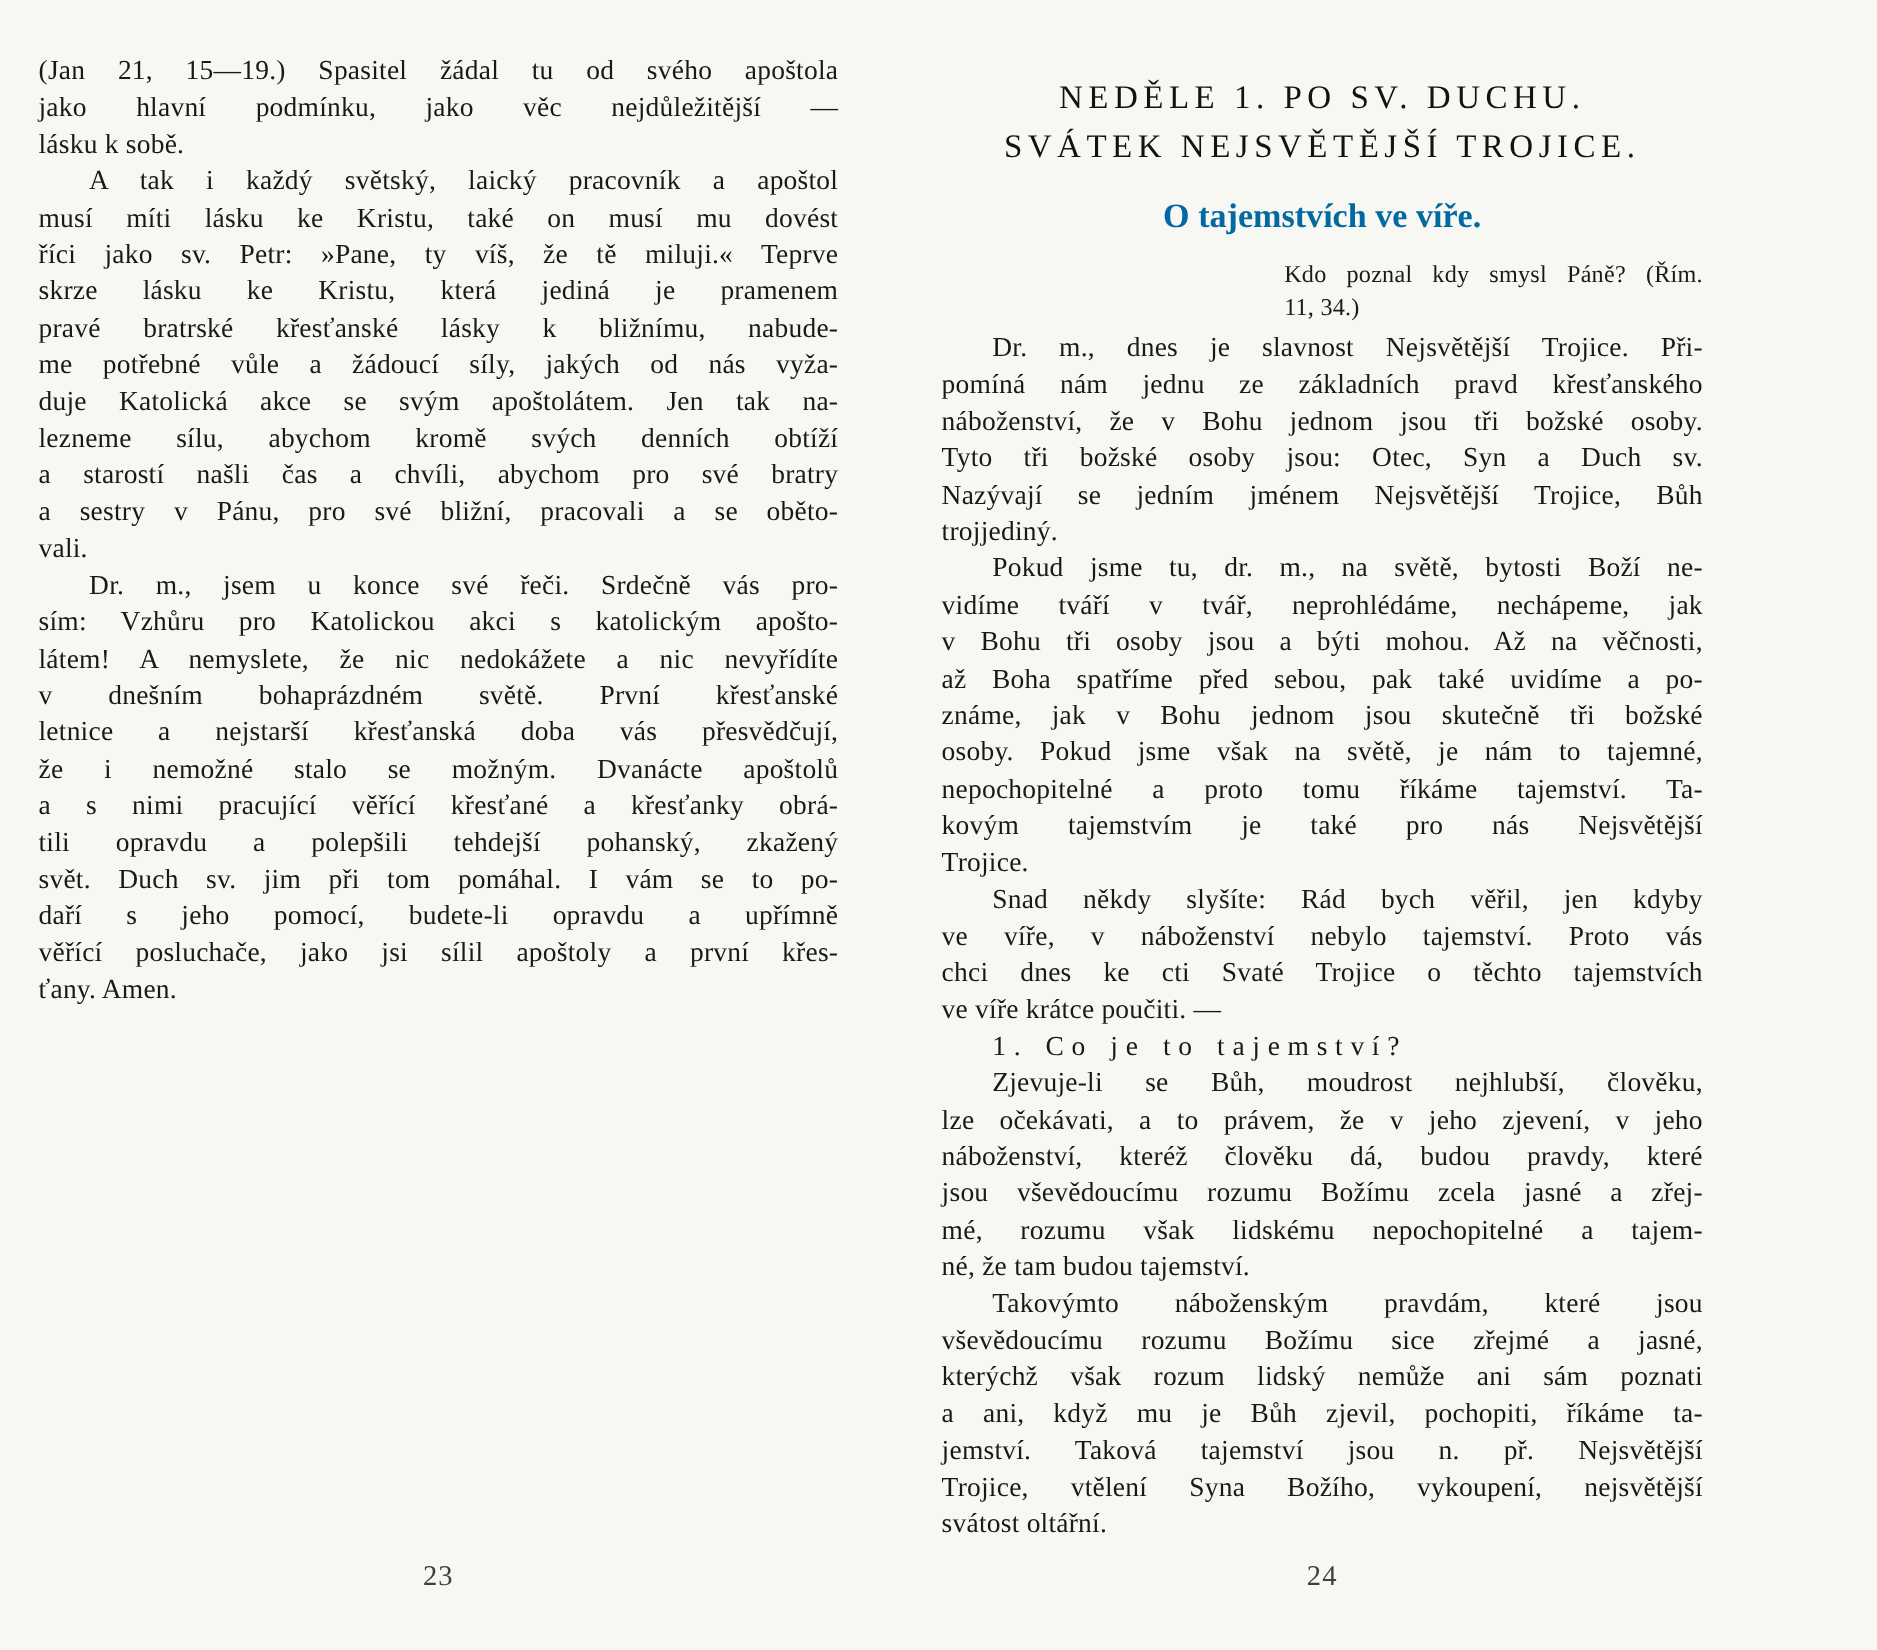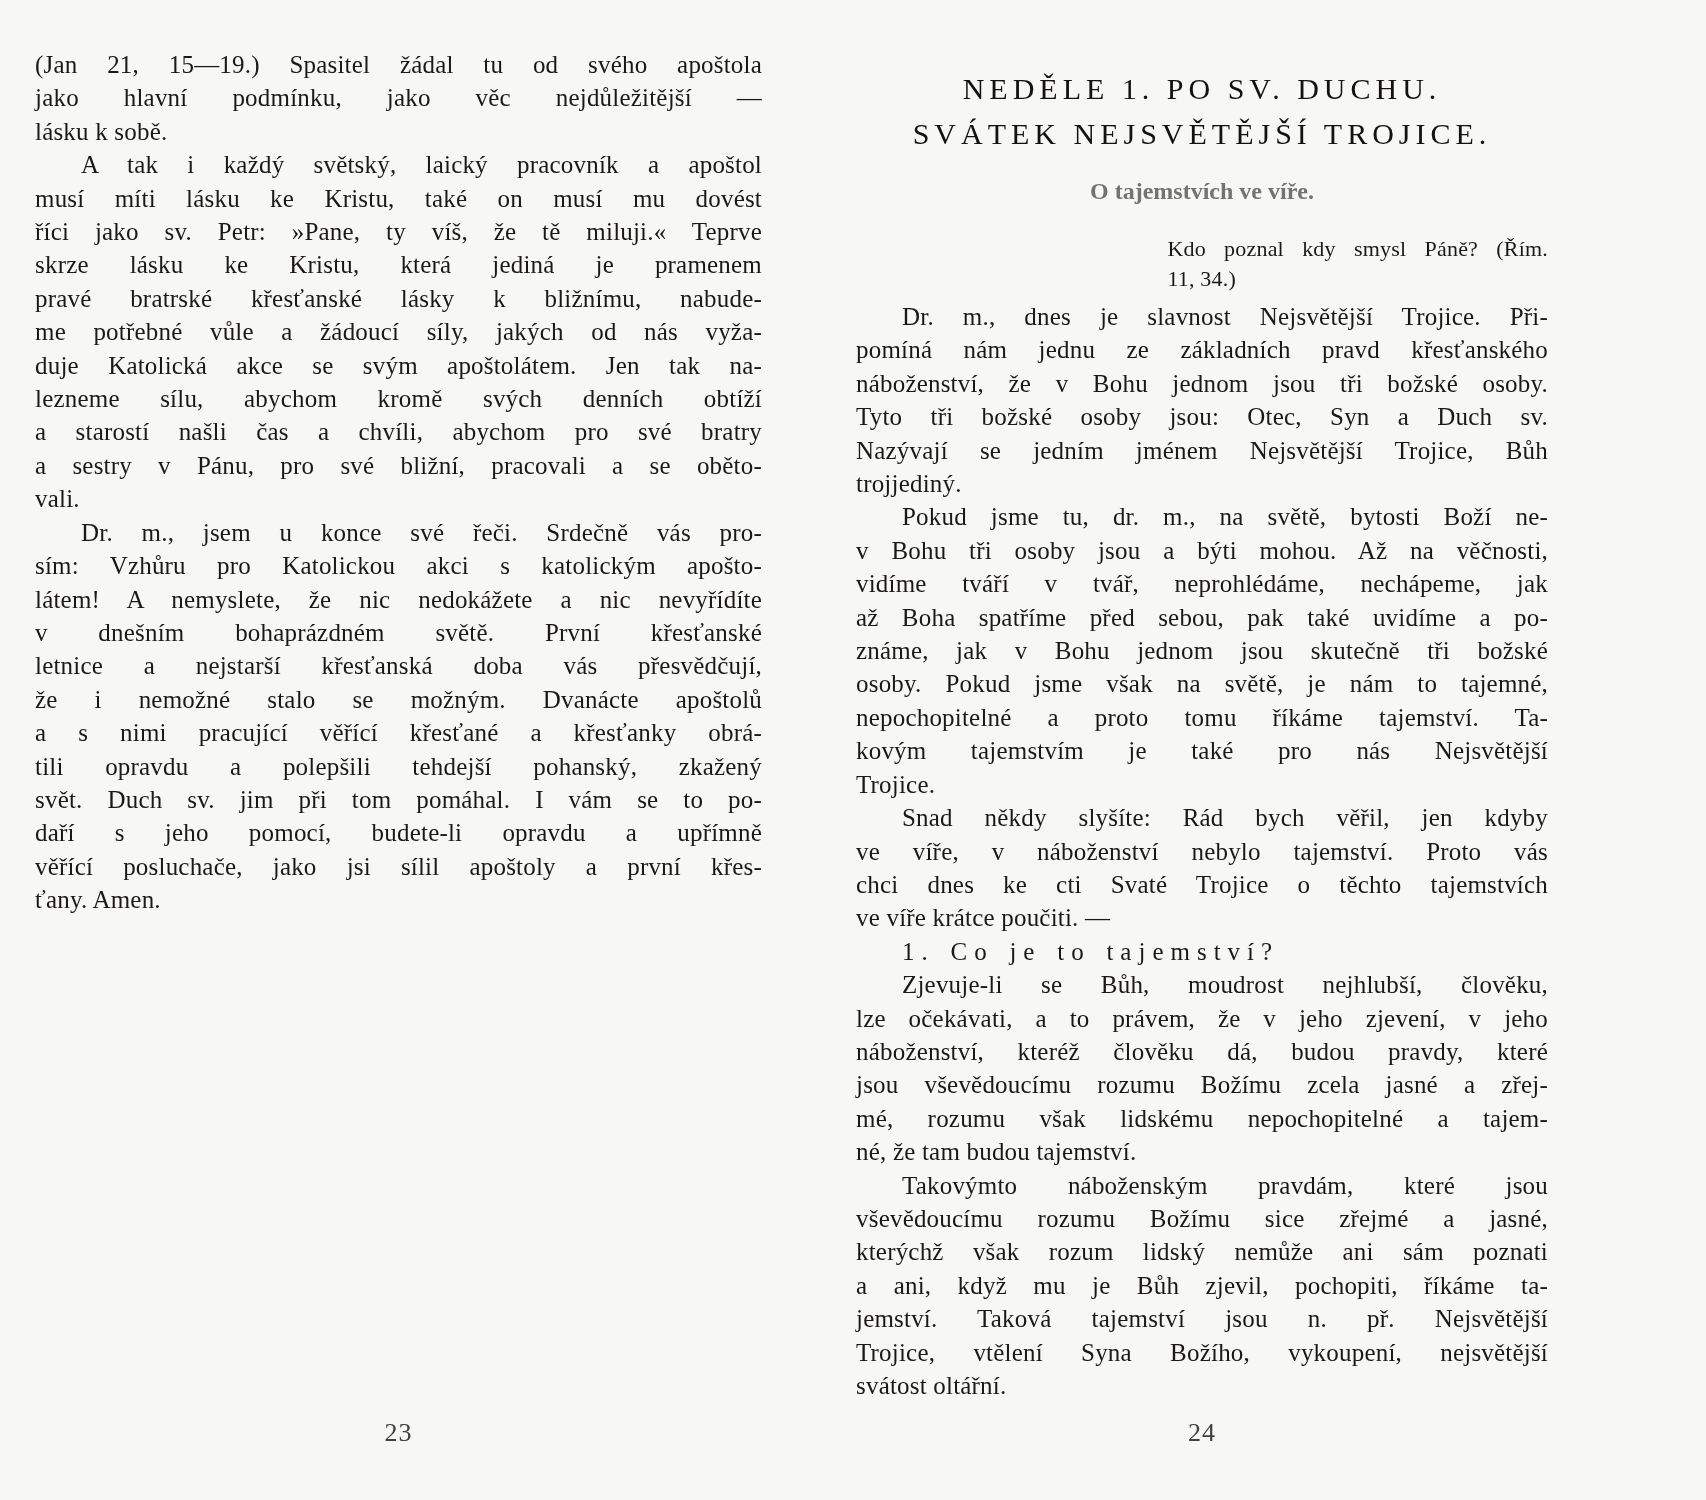--- a/index.html
+++ b/index.html
@@ -34,22 +34,22 @@
     position:absolute;left:56px;top:66px;width:692px;
     text-align:center;
     font-size:30px;line-height:45px;
     letter-spacing:5px;
     color:#141210;
   }
   .sub-heading{
     position:absolute;left:56px;top:178px;width:692px;
     text-align:center;
     font-weight:bold;
-    font-size:24px;
-    color:#737373;
+    font-size:31px;
+    color:#0369a1;
   }
   .epigraph{
     position:absolute;left:56px;top:234px;width:692px;
   }
   .epigraph .inner{margin-left:45%;}
   .epigraph .tl{font-size:22px;line-height:30px;}
   .page-number{
     position:absolute;top:1418px;
     font-size:26px;
     letter-spacing:1px;
@@ -117,22 +117,22 @@
       <div class="para">
         <div class="tl indent">Dr. m., dnes je slavnost Nejsvětější Trojice. Při-</div>
         <div class="tl">pomíná nám jednu ze základních pravd křesťanského</div>
         <div class="tl">náboženství, že v Bohu jednom jsou tři božské osoby.</div>
         <div class="tl">Tyto tři božské osoby jsou: Otec, Syn a Duch sv.</div>
         <div class="tl">Nazývají se jedním jménem Nejsvětější Trojice, Bůh</div>
         <div class="tl last">trojjediný.</div>
       </div>
       <div class="para">
         <div class="tl indent">Pokud jsme tu, dr. m., na světě, bytosti Boží ne-</div>
+        <div class="tl">vidíme tváří v tvář, neprohlédáme, nechápeme, jak</div>
         <div class="tl">v Bohu tři osoby jsou a býti mohou. Až na věčnosti,</div>
-        <div class="tl">vidíme tváří v tvář, neprohlédáme, nechápeme, jak</div>
         <div class="tl">až Boha spatříme před sebou, pak také uvidíme a po-</div>
         <div class="tl">známe, jak v Bohu jednom jsou skutečně tři božské</div>
         <div class="tl">osoby. Pokud jsme však na světě, je nám to tajemné,</div>
         <div class="tl">nepochopitelné a proto tomu říkáme tajemství. Ta-</div>
         <div class="tl">kovým tajemstvím je také pro nás Nejsvětější</div>
         <div class="tl last">Trojice.</div>
       </div>
       <div class="para">
         <div class="tl indent">Snad někdy slyšíte: Rád bych věřil, jen kdyby</div>
         <div class="tl">ve víře, v náboženství nebylo tajemství. Proto vás</div>

